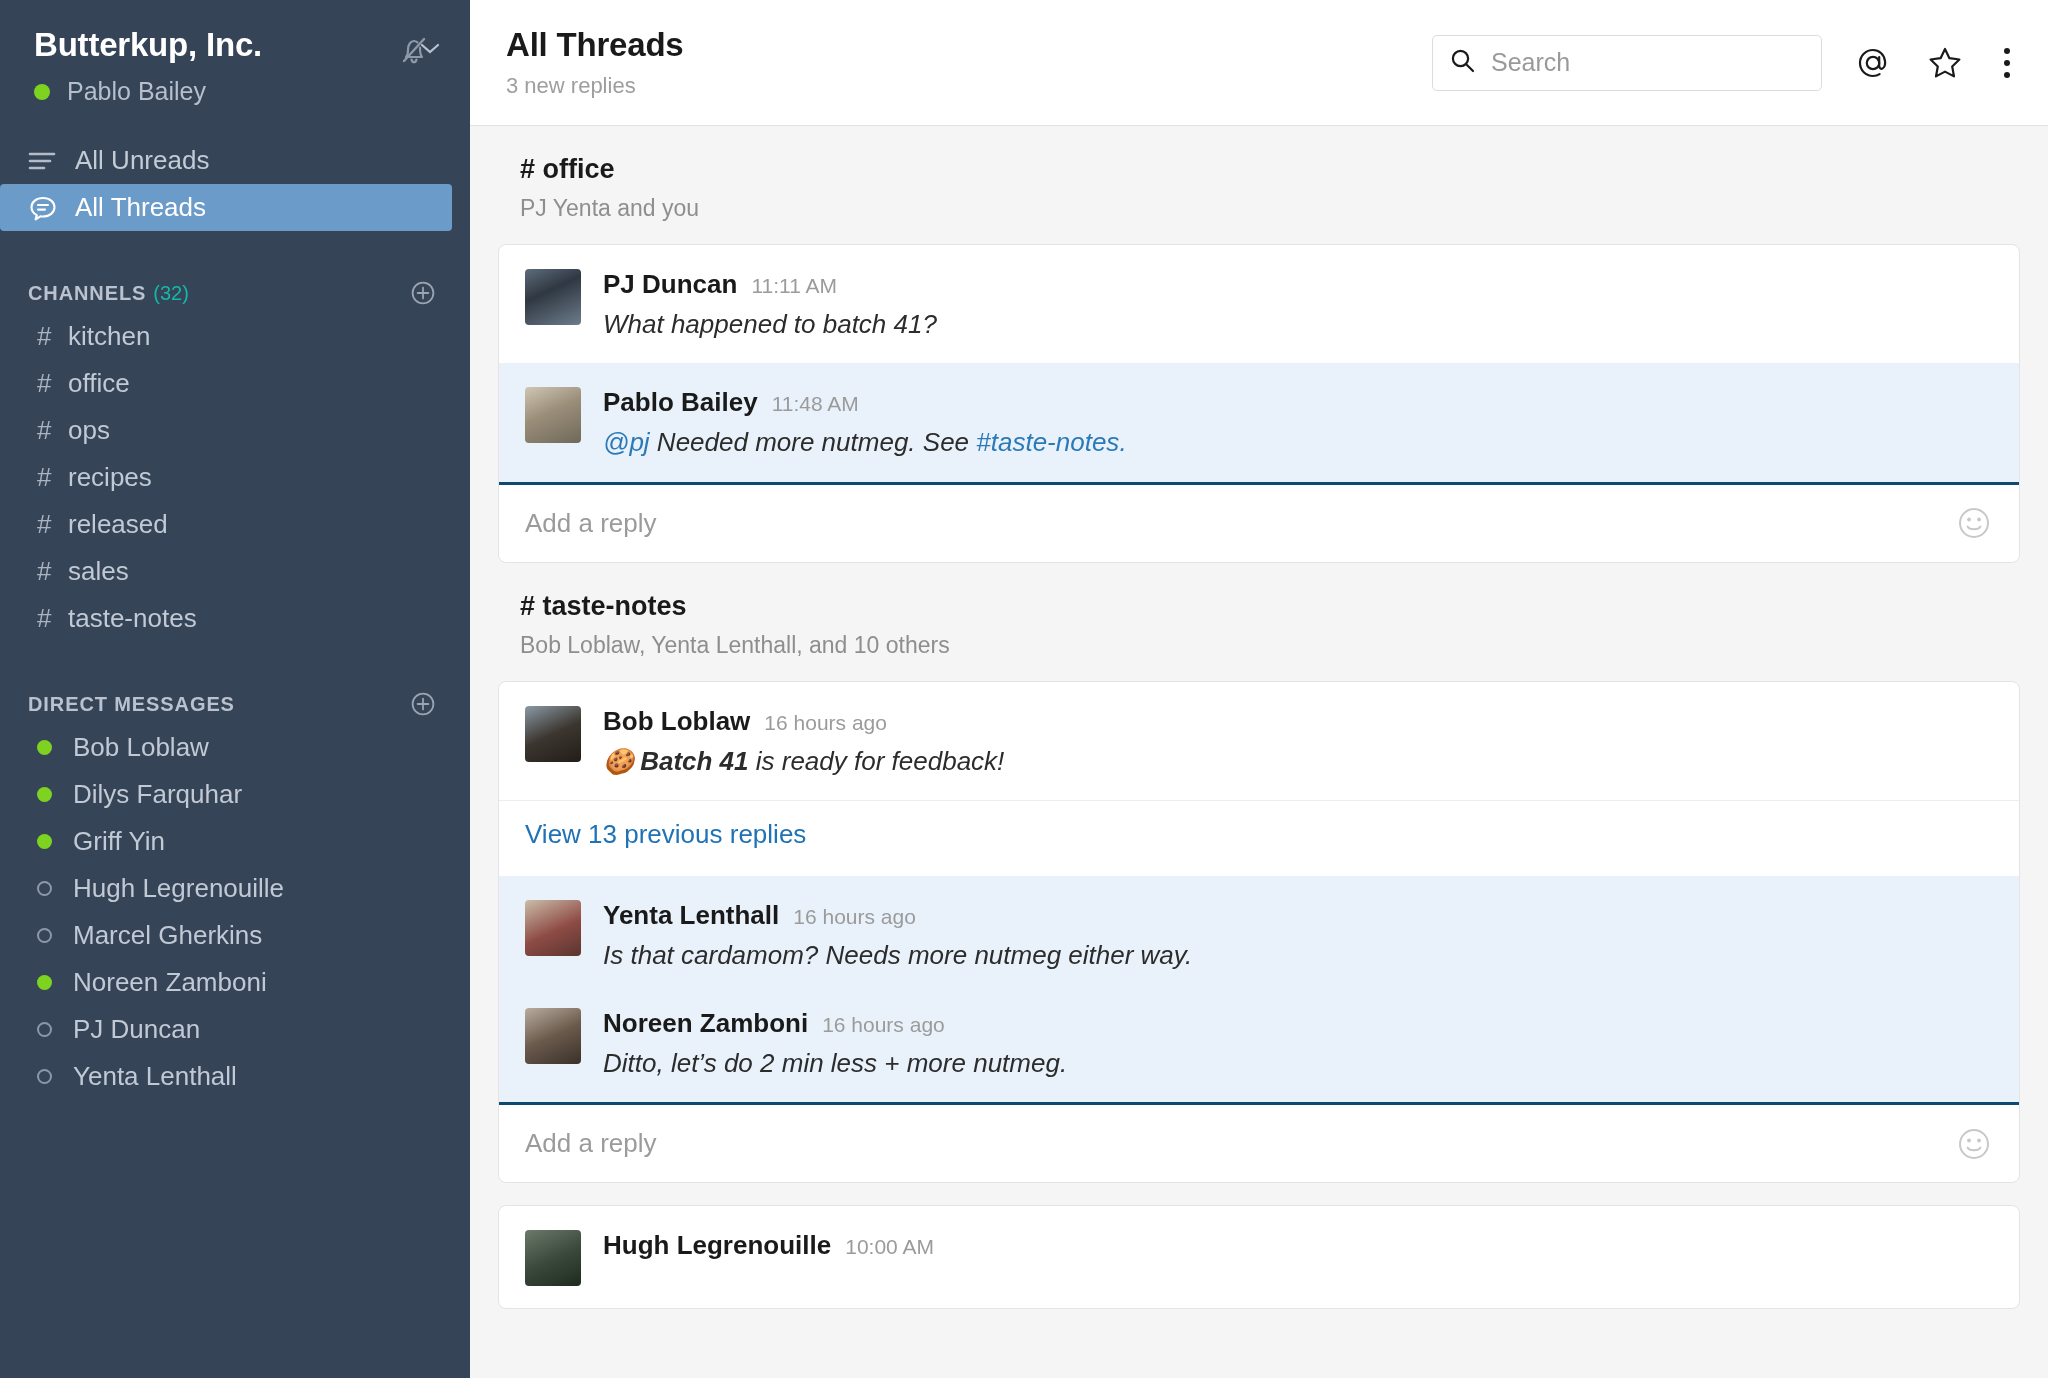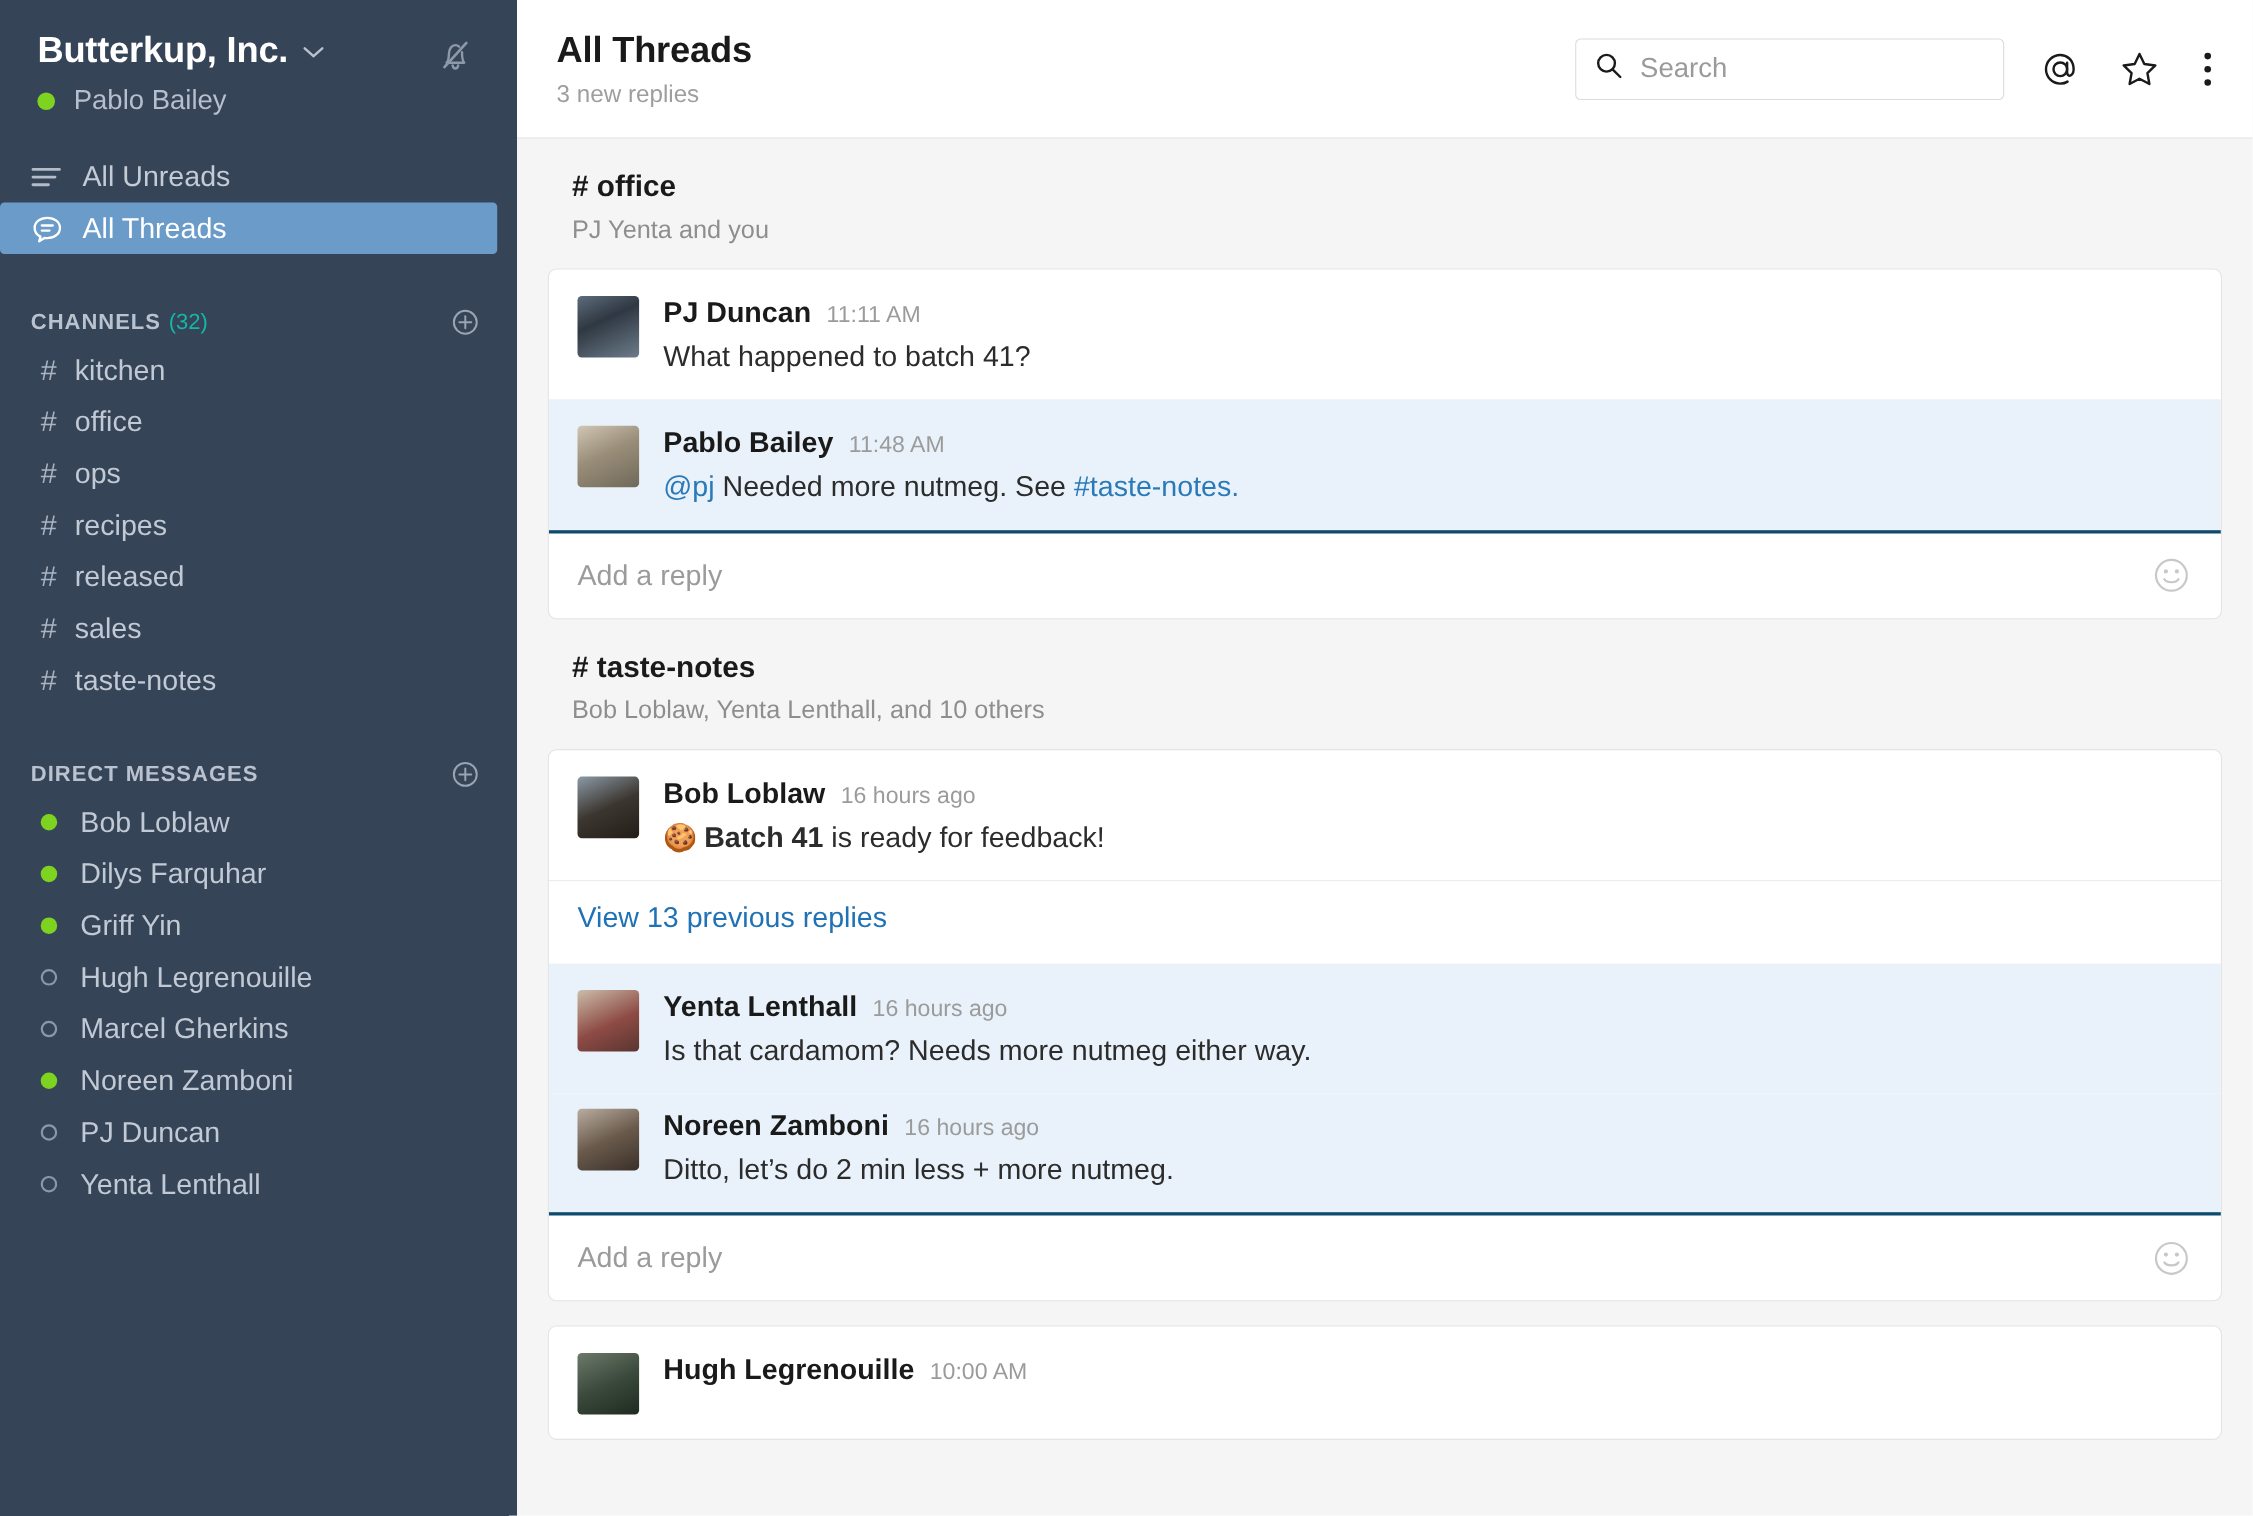--- a/index.html
+++ b/index.html
@@ -16,21 +16,21 @@
     width: 470px; height: 1378px;
     background: #364458;
     flex: 0 0 470px;
     position: relative;
     overflow: hidden;
   }
   .team-header {
     padding: 26px 30px 0 34px;
     position: relative;
   }
-  .team-row { display: flex; align-items: center; }
+  .team-row { display: flex; align-items: center; justify-content: space-between; }
   .team-name {
     font-size: 33px; font-weight: bold; color: #ffffff;
     letter-spacing: -0.2px;
   }
   .team-caret {
     margin-left: 13px; color: #b9c3cf;
     font-size: 20px; line-height: 1; position: relative; top: 3px;
   }
   .bell-mute {
     position: absolute; right: 36px; top: 30px;
@@ -136,21 +136,21 @@
   .avatar.a-pj { background: linear-gradient(155deg,#5e6c7c 0%,#2f3842 40%,#6d7c8b 100%); }
   .avatar.a-pablo { background: linear-gradient(155deg,#cfc6b4 0%,#9a8e79 45%,#6f6859 100%); }
   .avatar.a-bob { background: linear-gradient(155deg,#8b9aa6 0%,#3c3630 50%,#221d18 100%); }
   .avatar.a-yenta { background: linear-gradient(155deg,#cbbda9 0%,#8e4b45 55%,#5a3530 100%); }
   .avatar.a-noreen { background: linear-gradient(155deg,#b9ada0 0%,#6a5a4c 50%,#3a3029 100%); }
   .avatar.a-hugh { background: linear-gradient(155deg,#6c7a6b 0%,#3b4a3c 50%,#1f2a20 100%); }
   .msg-body { flex: 1; min-width: 0; }
   .msg-meta { display: flex; align-items: baseline; }
   .msg-author { font-size: 26px; font-weight: bold; color: #1a1a1a; }
   .msg-time { font-size: 21px; color: #9b9b9b; margin-left: 14px; }
-  .msg-text { font-size: 26px; color: #2c2c2c; margin-top: 8px; line-height: 1.28; }
+  .msg-text { font-size: 26px; color: #2c2c2c; margin-top: 8px; line-height: 1.28; font-style: italic; }
   .lnk { color: #2a7ab9; }
   .bold { font-weight: bold; }
   .emoji { font-size: 25px; margin-right: 6px; }
 
   .view-prev {
     padding: 18px 26px 26px 26px;
     border-top: 1px solid #ededed;
   }
   .view-prev-link { font-size: 26px; color: #1f72b5; cursor: pointer; }
 

